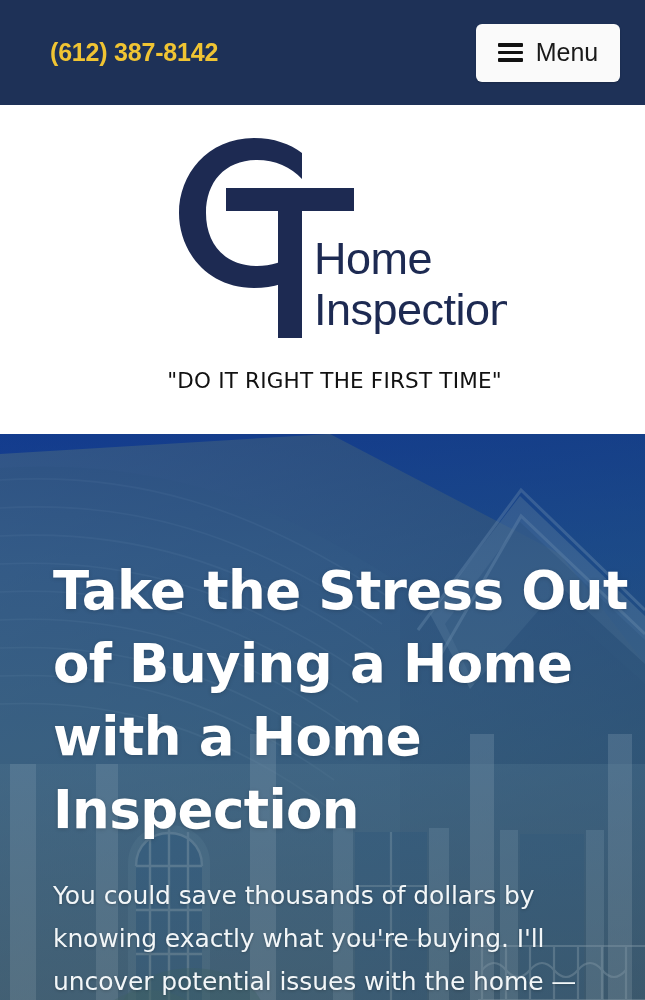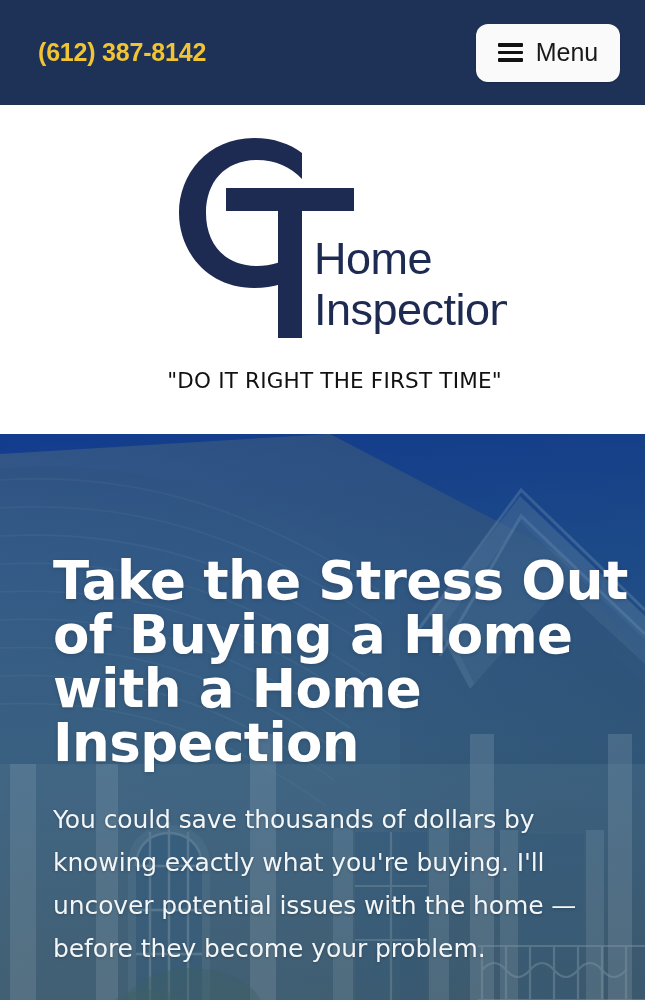--- a/index.html
+++ b/index.html
@@ -10,36 +10,36 @@
     overflow:hidden;
   }
   .page { position:relative; width:645px; height:1000px; overflow:hidden; }
 
   
   .topbar{
     position:relative;
     height:105px; width:100%;
     background:#1e3157;
     display:flex; align-items:center;
-    padding:0 25px 0 38px;
+    padding:0 25px 0 50px;
     justify-content:flex-end;
   }
   .phone{
     color:#f0c433;
     font-size:25px;
     font-weight:bold;
     letter-spacing:-0.2px;
     text-decoration:none;
     white-space:nowrap;
   }
   .menu-btn{
     margin-left:auto;
     background:#fafafa;
     border:none;
-    border-radius:12px;
+    border-radius:6px;
     height:58px;
     padding:0 22px;
     display:flex; align-items:center; gap:13px;
     cursor:pointer;
     box-shadow:0 1px 2px rgba(0,0,0,.18);
   }
   .burger{ display:inline-block; width:25px; }
   .burger span{ display:block; height:3.5px; background:#111; border-radius:1px; margin:4px 0;}
   .menu-label{ font-size:25px; color:#1a1a1a; font-weight:400; letter-spacing:-0.1px;}
 
@@ -86,21 +86,21 @@
         rgba(42,85,120,0.52) 55%,
         rgba(58,86,102,0.55) 100%);
   }
   .hero-inner{
     position:absolute;
     left:53px; right:14px; top:120px;
   }
   .hero-title{
     color:#ffffff;
     font-size:53px;
-    line-height:54px;
+    line-height:73px;
     font-weight:bold;
     letter-spacing:-0.6px;
     text-shadow:0 1px 4px rgba(0,0,0,.18);
     font-family:"DejaVu Sans", sans-serif;
   }
   .hero-sub{
     margin-top:28px;
     color:#f2f6f8;
     font-size:25px;
     line-height:43px;

